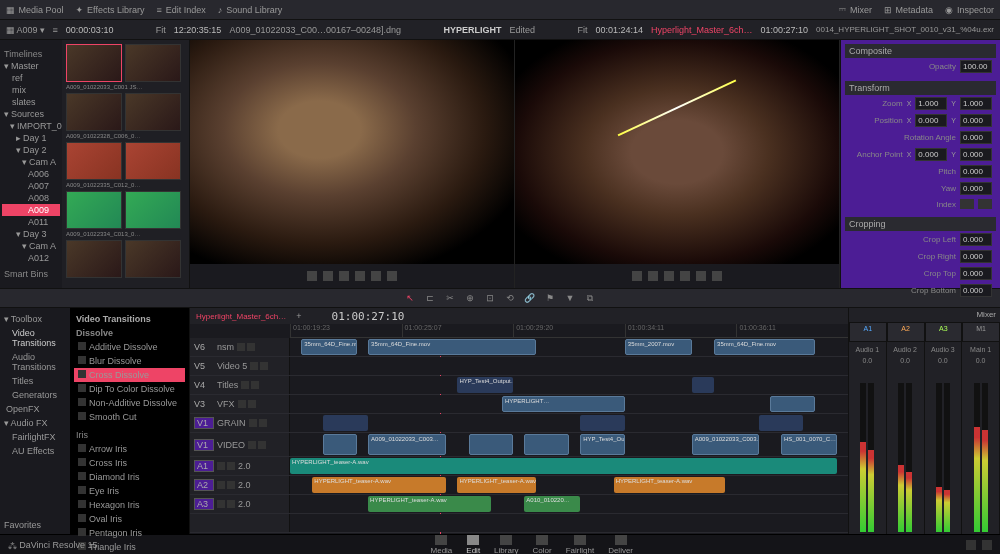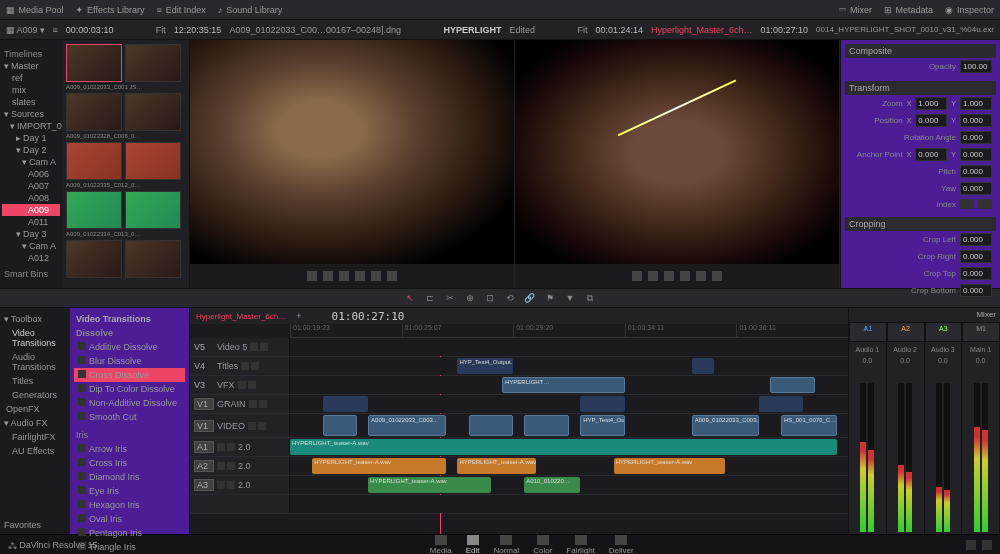--- a/index.html
+++ b/index.html
@@ -34,21 +34,21 @@
 .inspector{width:160px;background:#4c1d95;border-left:1px solid #111;padding:4px}
 .insp-sec{margin-bottom:6px}
 .insp-hdr{background:#2a2a30;padding:2px 4px;color:#aaa;font-size:9px}
 .insp-row{display:flex;align-items:center;padding:2px 4px;gap:4px}
 .insp-row label{flex:1;font-size:8px;color:#888;text-align:right}
 .insp-val{width:32px;background:#1a1a1f;border:1px solid #333;padding:1px 2px;font-size:8px;text-align:left;color:#ccc}
 .toolbar{height:20px;background:#28282e;display:flex;align-items:center;justify-content:center;gap:8px;border-top:1px solid #111;border-bottom:1px solid #111}
 .toolbar span{width:12px;height:12px;cursor:pointer;display:flex;align-items:center;justify-content:center;color:#888}
 .toolbar .red{color:#e46}
 .lower{display:flex;height:226px}
-.fx-panel{width:190px;background:#4c1d95;display:flex;border-right:1px solid #111}
+.fx-panel{width:190px;background:#000000;display:flex;border-right:1px solid #111}
 .fx-cats{width:70px;background:#1a1a1f;padding:4px 2px;font-size:8px}
 .fx-cats div{padding:2px;cursor:pointer}
 .fx-cats .sel{color:#ccc}
 .fx-list{flex:1;padding:4px;font-size:8px}
 .fx-list .hdr{color:#aaa;padding:2px;font-weight:bold}
 .fx-list .item{padding:2px 4px;cursor:pointer;display:flex;align-items:flex-start;gap:3px}
 .fx-list .item.sel{background:#e46;color:#fff}
 .fx-list .item::before{content:'';width:8px;height:8px;background:#333;display:inline-block}
 .timeline{flex:1;background:#1a1a1f;display:flex;flex-direction:column;overflow:hidden}
 .tl-hdr{height:16px;background:#212126;display:flex;align-items:center;padding:0 6px;gap:10px}
@@ -56,21 +56,21 @@
 .tl-hdr .tc{color:#ccc;font-size:11px;font-family:monospace}
 .tl-ruler{height:14px;background:#1a1a1f;display:flex;position:relative;margin-left:100px;border-bottom:1px solid #333}
 .tl-ruler span{flex:1;font-size:7px;color:#666;border-left:1px solid #333;padding-left:2px}
 .playhead{position:absolute;top:0;bottom:0;width:1px;background:#e46;left:38%}
 .playhead::before{content:'';position:absolute;top:-3px;left:-3px;width:7px;height:7px;background:#e46}
 .tracks{flex:1;overflow:hidden;position:relative}
 .track{display:flex;height:19px;border-bottom:1px solid #2a2a30}
 .track.tall{height:24px}
 .track-hdr{width:100px;background:#212126;display:flex;align-items:center;padding:0 4px;gap:3px;font-size:7px;border-right:1px solid #111}
 .track-hdr .tn{width:20px;color:#aaa}
-.track-hdr .tn.box{background:#404040;padding:0 2px;border:1px solid #555}
+.track-hdr .tn.box{background:#4c1d95;padding:0 2px;border:1px solid #555}
 .track-hdr .btns{display:flex;gap:2px}
 .track-hdr .btns span{width:8px;height:8px;background:#333;cursor:pointer}
 .track-lane{flex:1;position:relative;background:#1a1a1f}
 .clip{position:absolute;top:1px;bottom:1px;border-radius:2px;font-size:6px;padding:1px 2px;overflow:hidden;white-space:nowrap;color:#ddd}
 .clip.blue{background:#3a5a7a;border:1px solid #5a7a9a}
 .clip.teal{background:#1a8a7a}
 .clip.orange{background:#c77a2a}
 .clip.green{background:#3a8a4a}
 .clip.dark{background:#2a3a5a}
 .mixer{width:152px;background:#212126;border-left:1px solid #111;display:flex;flex-direction:column}
@@ -366,20 +366,36 @@
       <span>01:00:19:23</span>
       <span>01:00:25:07</span>
       <span>01:00:29:20</span>
       <span>01:00:34:11</span>
       <span>01:00:36:11</span>
     </div>
     <div class="tracks">
       <div class="playhead"></div>
       <div class="track">
           <div class="track-hdr">
+            <span class="tn">V6</span>
+            <span>nsm</span>
+            <div class="btns">
+              <span></span>
+              <span></span>
+            </div>
+          </div>
+          <div class="track-lane">
+        <div class="clip blue" style="left:2%;width:10%">35mm_64D_Fine.mov</div>
+        <div class="clip blue" style="left:14%;width:30%">35mm_64D_Fine.mov</div>
+        <div class="clip blue" style="left:60%;width:12%">35mm_2007.mov</div>
+        <div class="clip blue" style="left:76%;width:18%">35mm_64D_Fine.mov</div>
+      </div>
+        </div>
+      <div class="track">
+          <div class="track-hdr">
             <span class="tn">V5</span>
             <span>Video 5</span>
             <div class="btns">
               <span></span>
               <span></span>
             </div>
           </div>
           <div class="track-lane"></div>
         </div>
       <div class="track">
@@ -555,21 +571,21 @@
       </div>
     </div>
   </div>
 </div>
 
 <div class="bottom-nav">
   <span class="app">⁂ <span>DaVinci Resolve 15</span></span>
   <div class="pages">
     <span>Media</span>
     <span class="sel">Edit</span>
-    <span>Normal</span>
+    <span>Library</span>
     <span>Color</span>
     <span>Fairlight</span>
     <span>Deliver</span>
   </div>
   <div class="rt">
     <span></span>
     <span></span>
   </div>
 </div>
 

